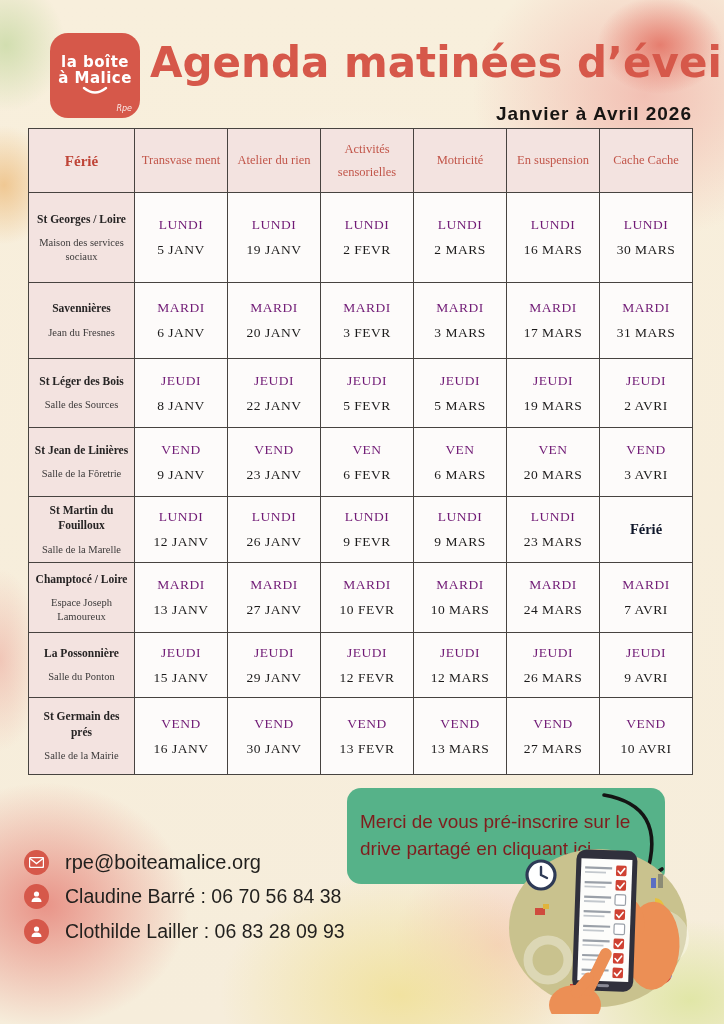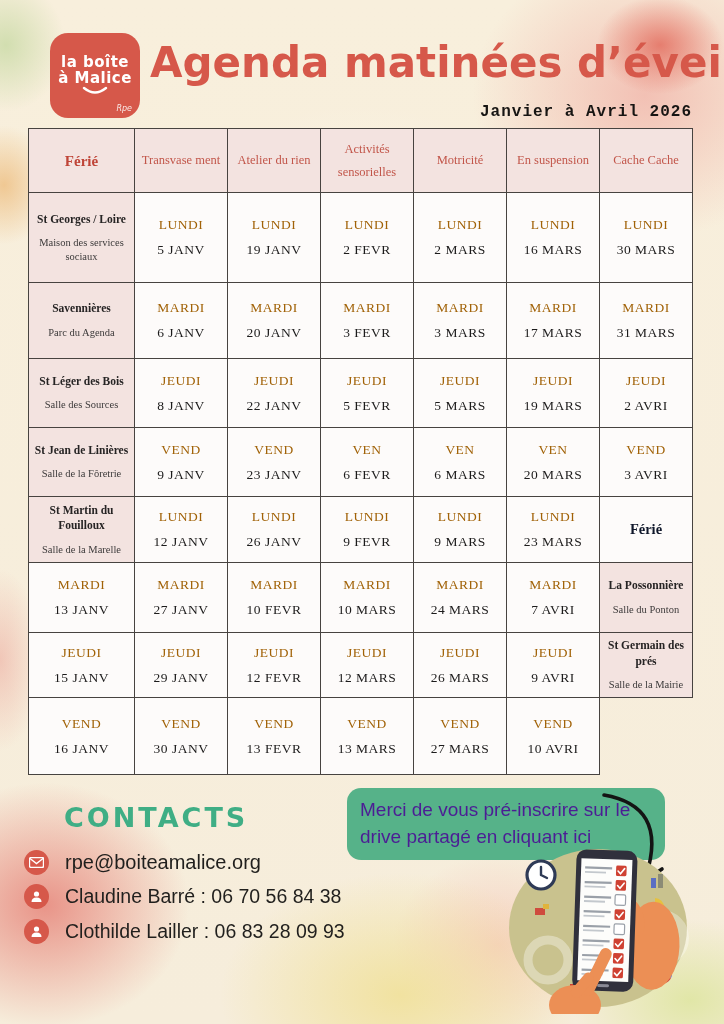--- a/index.html
+++ b/index.html
@@ -19,49 +19,49 @@
       linear-gradient(#f8efdc,#f6eddb);}
   
   .logo{position:absolute;left:50px;top:33px;width:90px;height:85px;background:#d6584a;
     border-radius:18px;color:#fff;display:flex;flex-direction:column;align-items:center;
     justify-content:center;font-family:"DejaVu Sans",sans-serif;}
   .logo .l1,.logo .l2{font-weight:bold;font-size:15px;line-height:1.05;letter-spacing:.5px;}
   .logo .sig{position:absolute;right:8px;bottom:5px;font-size:8px;font-style:italic;opacity:.85;}
   .title{position:absolute;left:150px;top:40px;width:530px;text-align:center;
     font-family:"DejaVu Sans",sans-serif;font-weight:800;font-size:42px;line-height:1.1;
     color:#d6584a;white-space:nowrap;letter-spacing:0px;}
-  .period{position:absolute;right:32px;top:103px;font-family:Liberation Mono, monospace;
-    font-size:16px;color:#171513;letter-spacing:1px;font-weight:700;}
+  .period{position:absolute;right:32px;top:103px;font-family:Liberation Sans, sans-serif;
+    font-size:19px;color:#171513;letter-spacing:1px;font-weight:700;}
   
   .agenda{position:absolute;left:28px;top:128px;width:664px;display:grid;
     grid-template-columns:106px repeat(6,1fr);
     grid-template-rows:64px 90px 76px 69px 69px 66px 70px 65px 77px;
     border-top:1.5px solid #474340;border-left:1.5px solid #474340;
     font-family:"Liberation Serif",serif;}
   .cell{border-right:1.5px solid #474340;border-bottom:1.5px solid #474340;
     display:flex;flex-direction:column;align-items:center;justify-content:center;
     text-align:center;background:#fdfbfa;padding:2px 3px;box-sizing:border-box;}
   .hcell{background:#f3e3e0;color:#c2564a;font-size:12.5px;line-height:1.8;}
   .corner{font-weight:bold;font-size:15px;color:#bf4437;line-height:1.2;}
   .rowlabel{background:#f3e3e0;gap:8px;}
   .place{font-weight:bold;font-size:11.5px;color:#262424;line-height:1.35;}
   .venue{font-size:10.5px;color:#3c3a3a;line-height:1.3;margin-top:1px;}
-  .day{font-size:13.5px;color:#a16207;letter-spacing:.5px;margin-bottom:9px;}
+  .day{font-size:13.5px;color:#701a75;letter-spacing:.5px;margin-bottom:9px;}
   .date{font-size:13.5px;color:#1c1b1b;letter-spacing:.5px;}
   .ferie{font-weight:bold;font-size:14.5px;color:#0f172a;}
   
   .contacts-title{position:absolute;left:64px;top:802px;font-family:"DejaVu Sans",sans-serif;
     font-weight:800;font-size:27px;letter-spacing:3px;color:#3fae85;}
   .c-row{position:absolute;left:24px;display:flex;align-items:center;gap:16px;}
   .c-ico{width:25px;height:25px;border-radius:50%;background:#d6584a;flex:0 0 auto;
     display:flex;align-items:center;justify-content:center;}
   .c-txt{font-size:20px;color:#201f1d;}
   
-  .bub{position:absolute;background:#56b289;color:#4c1d95;border-radius:14px;
-    font-size:19px;line-height:1.42;padding:9px 13px;font-weight:500;}
+  .bub{position:absolute;background:#56b289;color:#7f1d1d;border-radius:14px;
+    font-size:19px;line-height:1.42;padding:21px 13px;font-weight:500;}
   .bub1{left:347px;top:788px;width:292px;}
   .bub2{left:347px;top:845px;width:152px;line-height:1.4;}
   .arrow-svg{position:absolute;left:598px;top:788px;}
   .illu-svg{position:absolute;left:503px;top:842px;}
 </style>
 </head>
 <body>
 
 <div class="page">
 
@@ -107,21 +107,21 @@
       <div class="cell">
         <div class="day">LUNDI</div>
         <div class="date">16 MARS</div>
       </div>
       <div class="cell">
         <div class="day">LUNDI</div>
         <div class="date">30 MARS</div>
       </div>
       <div class="cell rowlabel">
         <div class="place">Savennières</div>
-        <div class="venue">Parc du Agenda</div>
+        <div class="venue">Jean du Fresnes</div>
       </div>
       <div class="cell">
         <div class="day">MARDI</div>
         <div class="date">6 JANV</div>
       </div>
       <div class="cell">
         <div class="day">MARDI</div>
         <div class="date">20 JANV</div>
       </div>
       <div class="cell">
@@ -216,20 +216,24 @@
         <div class="day">LUNDI</div>
         <div class="date">9 MARS</div>
       </div>
       <div class="cell">
         <div class="day">LUNDI</div>
         <div class="date">23 MARS</div>
       </div>
       <div class="cell">
         <div class="ferie">Férié</div>
       </div>
+      <div class="cell rowlabel">
+        <div class="place">Champtocé / Loire</div>
+        <div class="venue">Espace Joseph Lamoureux</div>
+      </div>
       <div class="cell">
         <div class="day">MARDI</div>
         <div class="date">13 JANV</div>
       </div>
       <div class="cell">
         <div class="day">MARDI</div>
         <div class="date">27 JANV</div>
       </div>
       <div class="cell">
         <div class="day">MARDI</div>
@@ -298,21 +302,20 @@
       <div class="cell">
         <div class="day">VEND</div>
         <div class="date">27 MARS</div>
       </div>
       <div class="cell">
         <div class="day">VEND</div>
         <div class="date">10 AVRI</div>
       </div>
     </div>
 
-  <div class="contacts-title">CONTACTS</div>
   <div class="c-row" style="top:850px;">
     <span class="c-ico">
       <svg width="15" height="11" viewBox="0 0 15 11">
           <rect x="0.5" y="0.5" width="14" height="10" rx="1.5" fill="none" stroke="#fff" stroke-width="1.4"></rect>
           <path d="M1 1.5 L7.5 6.5 L14 1.5" fill="none" stroke="#fff" stroke-width="1.4"></path>
         </svg>
     </span>
     <span class="c-txt">rpe@boiteamalice.org</span>
   </div>
   <div class="c-row" style="top:884px;">

